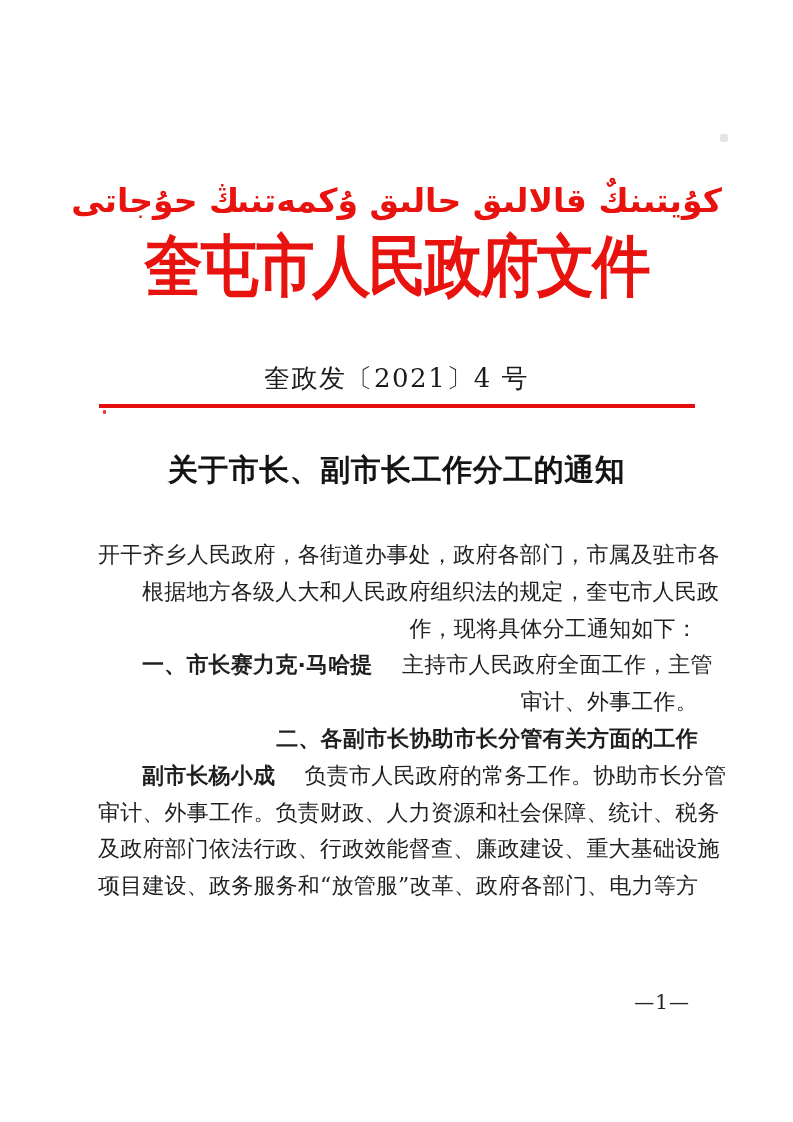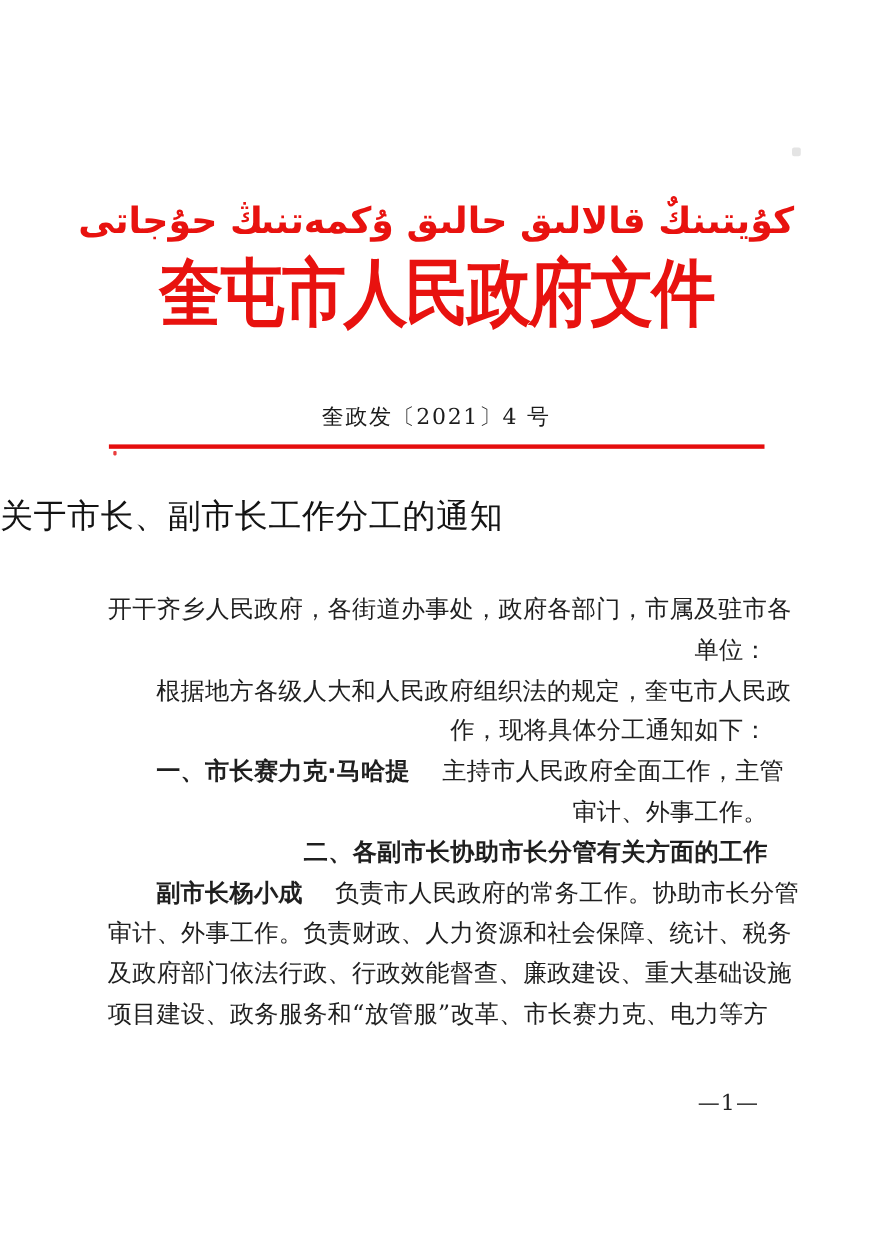--- a/index.html
+++ b/index.html
@@ -37,21 +37,21 @@
     color: var(--red);
     transform: scaleY(1.15);
     transform-origin: center;
     white-space: nowrap;
   }
   .doc-number {
     position: absolute;
     top: 360px; left: 0; right: 0;
     height: 36px; line-height: 36px;
     text-align: center;
-    font-size: 20px;
+    font-size: 26px;
     letter-spacing: 1.5px;
     color: var(--ink);
   }
   .red-rule {
     position: absolute;
     top: 404px; left: 99px;
     width: 596px; height: 4px;
     background: #e50d0d;
   }
   .rule-speck {
@@ -67,22 +67,23 @@
     top: 134px; left: 720px;
     width: 8px; height: 8px;
     background: #cdcdcd;
     opacity: 0.55;
     border-radius: 2px;
   }
   .doc-title {
     position: absolute;
     top: 446px; left: 0; right: 0;
     height: 48px; line-height: 48px;
+    text-align: center;
     font-size: 30px;
-    font-weight: normal;
+    font-weight: bold;
     letter-spacing: 0.5px;
     color: #141414;
     white-space: nowrap;
   }
   .doc-body {
     position: absolute;
     top: 537px; left: 98px;
     width: 600px;
     font-size: 22px;
     color: #1f1f1f;
@@ -122,27 +123,26 @@
 
   <div class="doc-number">奎政发〔2021〕4 号</div>
 
   <div class="red-rule"></div>
   <div class="rule-speck"></div>
 
   <h1 class="doc-title">关于市长、副市长工作分工的通知</h1>
 
   <div class="doc-body" id="body-lines">
       <div class="line"><span class="run">开干齐乡人民政府，各街道办事处，政府各部门，市属及驻市各</span></div>
-      <div class="line"><span class="run">单位：</span></div>
       <div class="line indent"><span class="run">根据地方各级人大和人民政府组织法的规定，奎屯市人民政</span></div>
       <div class="line"><span class="run">作，现将具体分工通知如下：</span></div>
       <div class="line indent"><span class="run-bold">一、市长赛力克·马哈提</span><span class="run">　 主持市人民政府全面工作，主管</span></div>
       <div class="line"><span class="run">审计、外事工作。</span></div>
       <div class="line indent"><span class="run-bold">二、各副市长协助市长分管有关方面的工作</span></div>
       <div class="line indent"><span class="run-bold">副市长杨小成</span><span class="run">　 负责市人民政府的常务工作。协助市长分管</span></div>
       <div class="line"><span class="run">审计、外事工作。负责财政、人力资源和社会保障、统计、税务</span></div>
       <div class="line"><span class="run">及政府部门依法行政、行政效能督查、廉政建设、重大基础设施</span></div>
-      <div class="line"><span class="run">项目建设、政务服务和“放管服”改革、市长赛力克、电力等方</span></div>
+      <div class="line"><span class="run">项目建设、政务服务和“放管服”改革、政府各部门、电力等方</span></div>
     </div>
 
   <div class="page-number">—1—</div>
 
 </div>
 
 </body></html>

